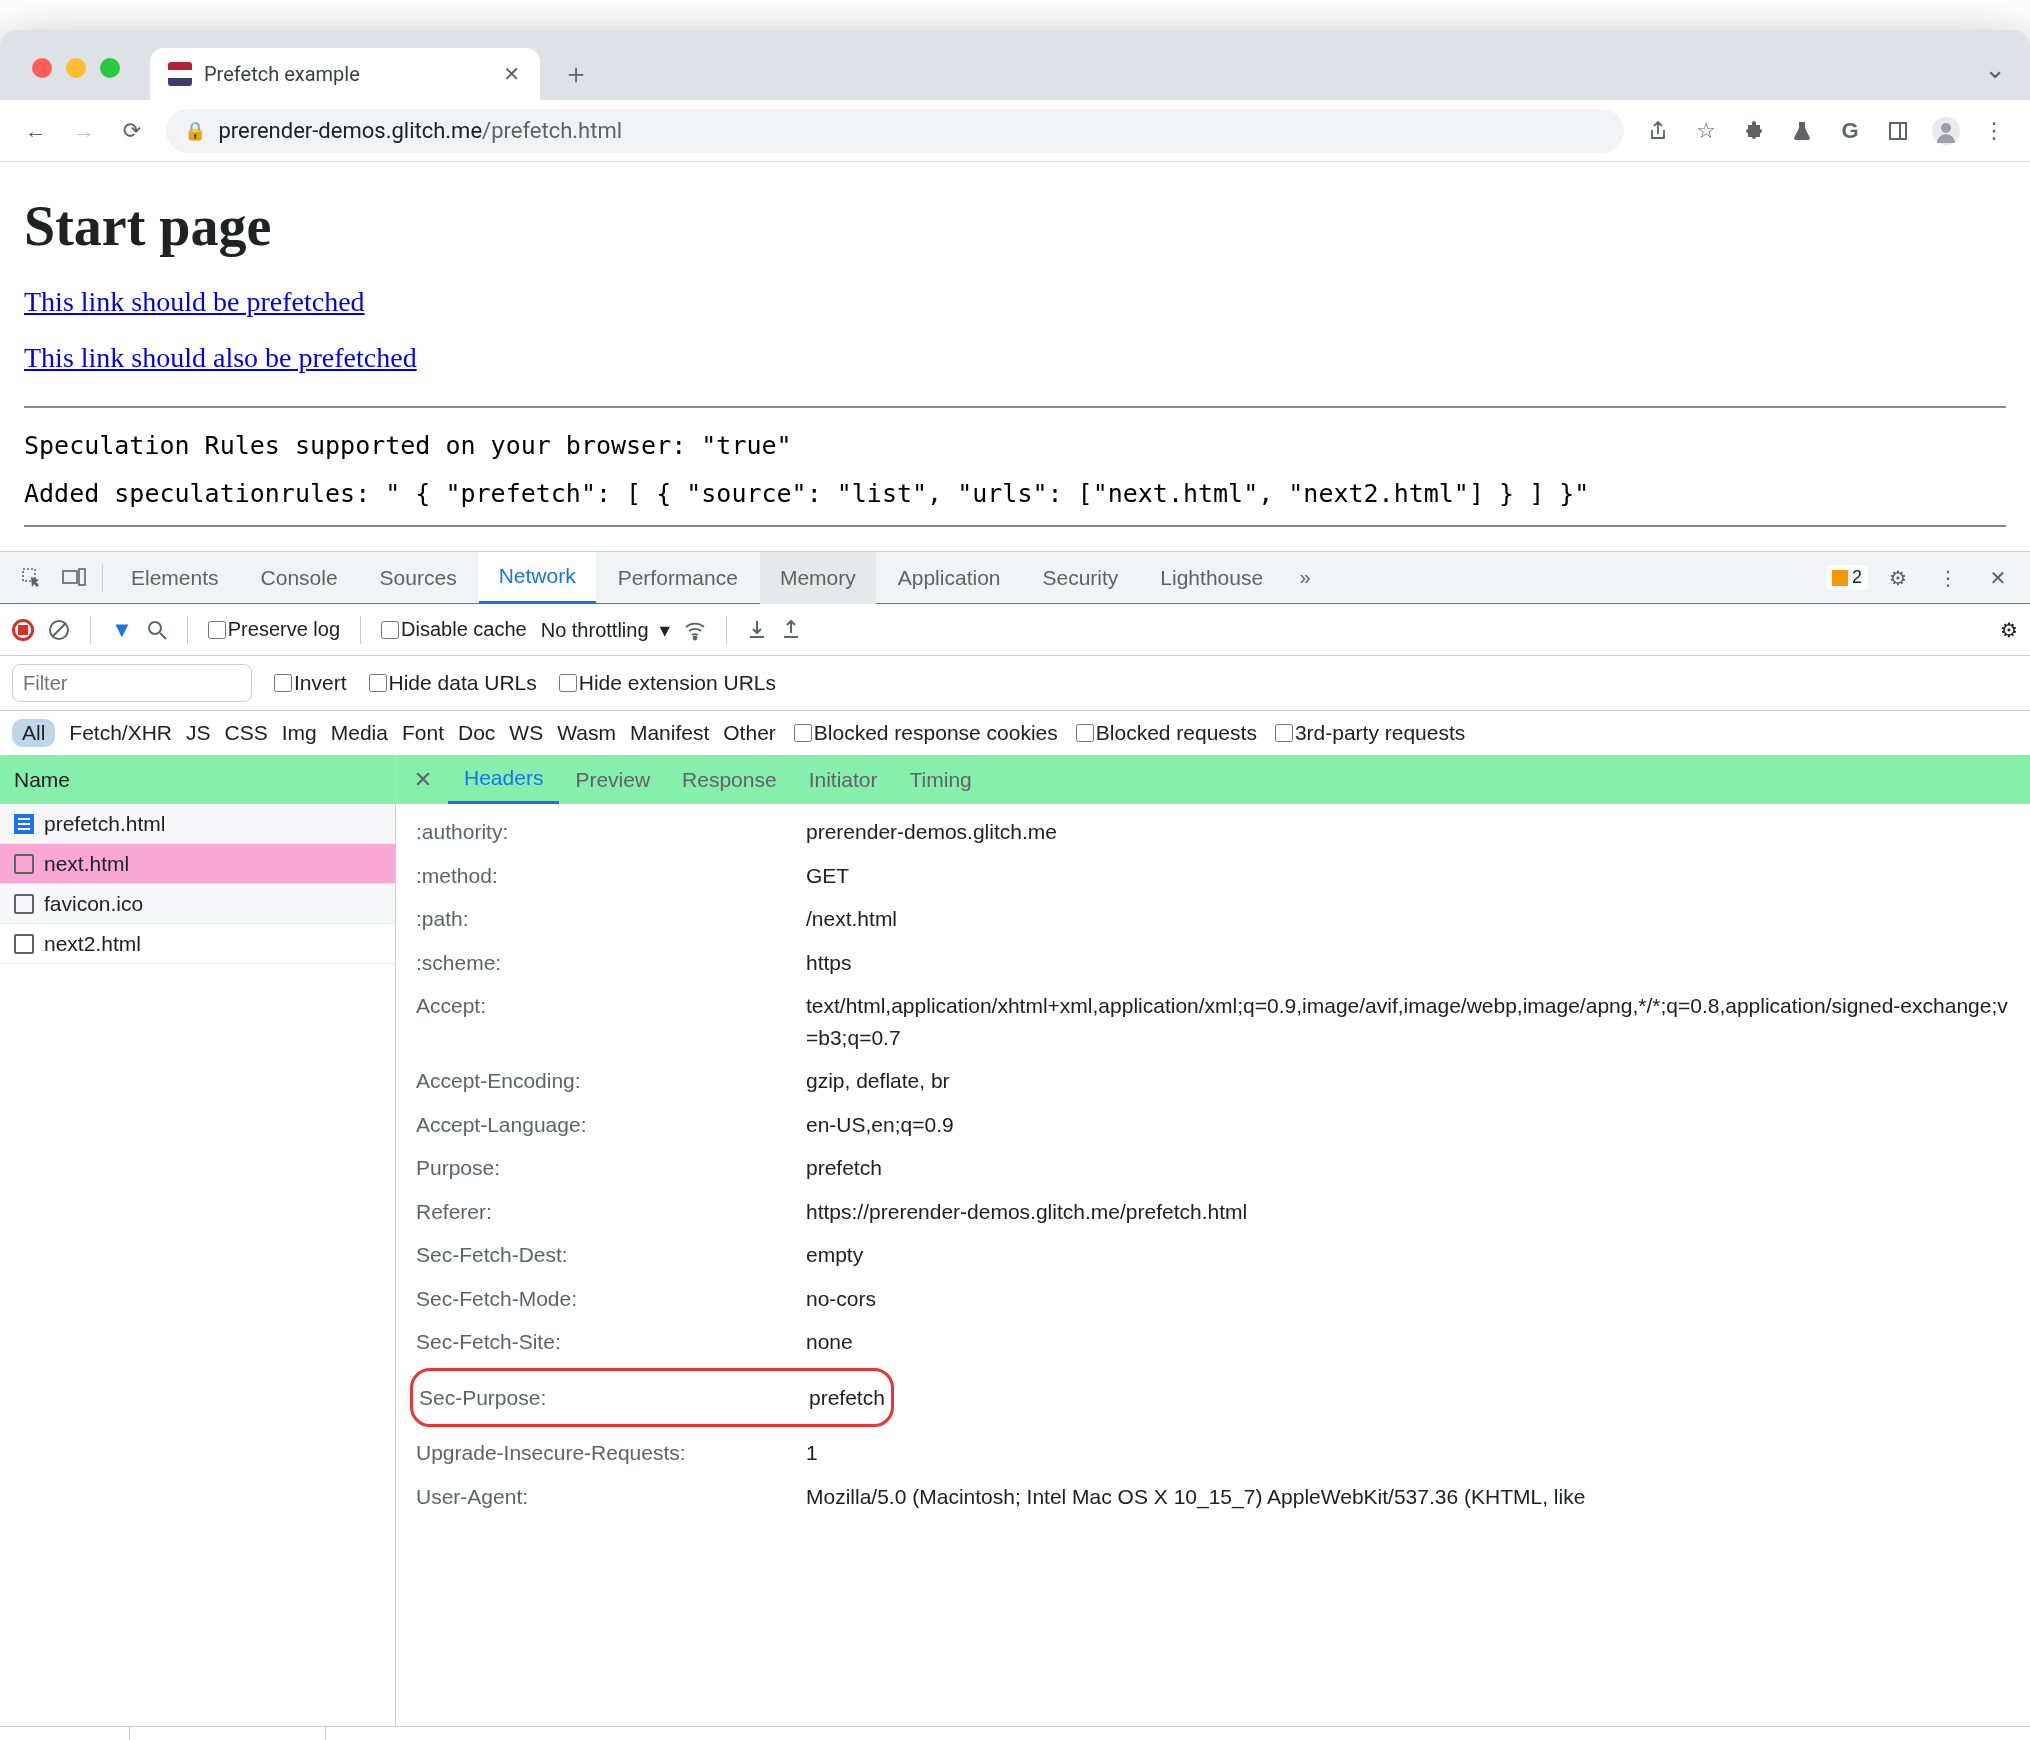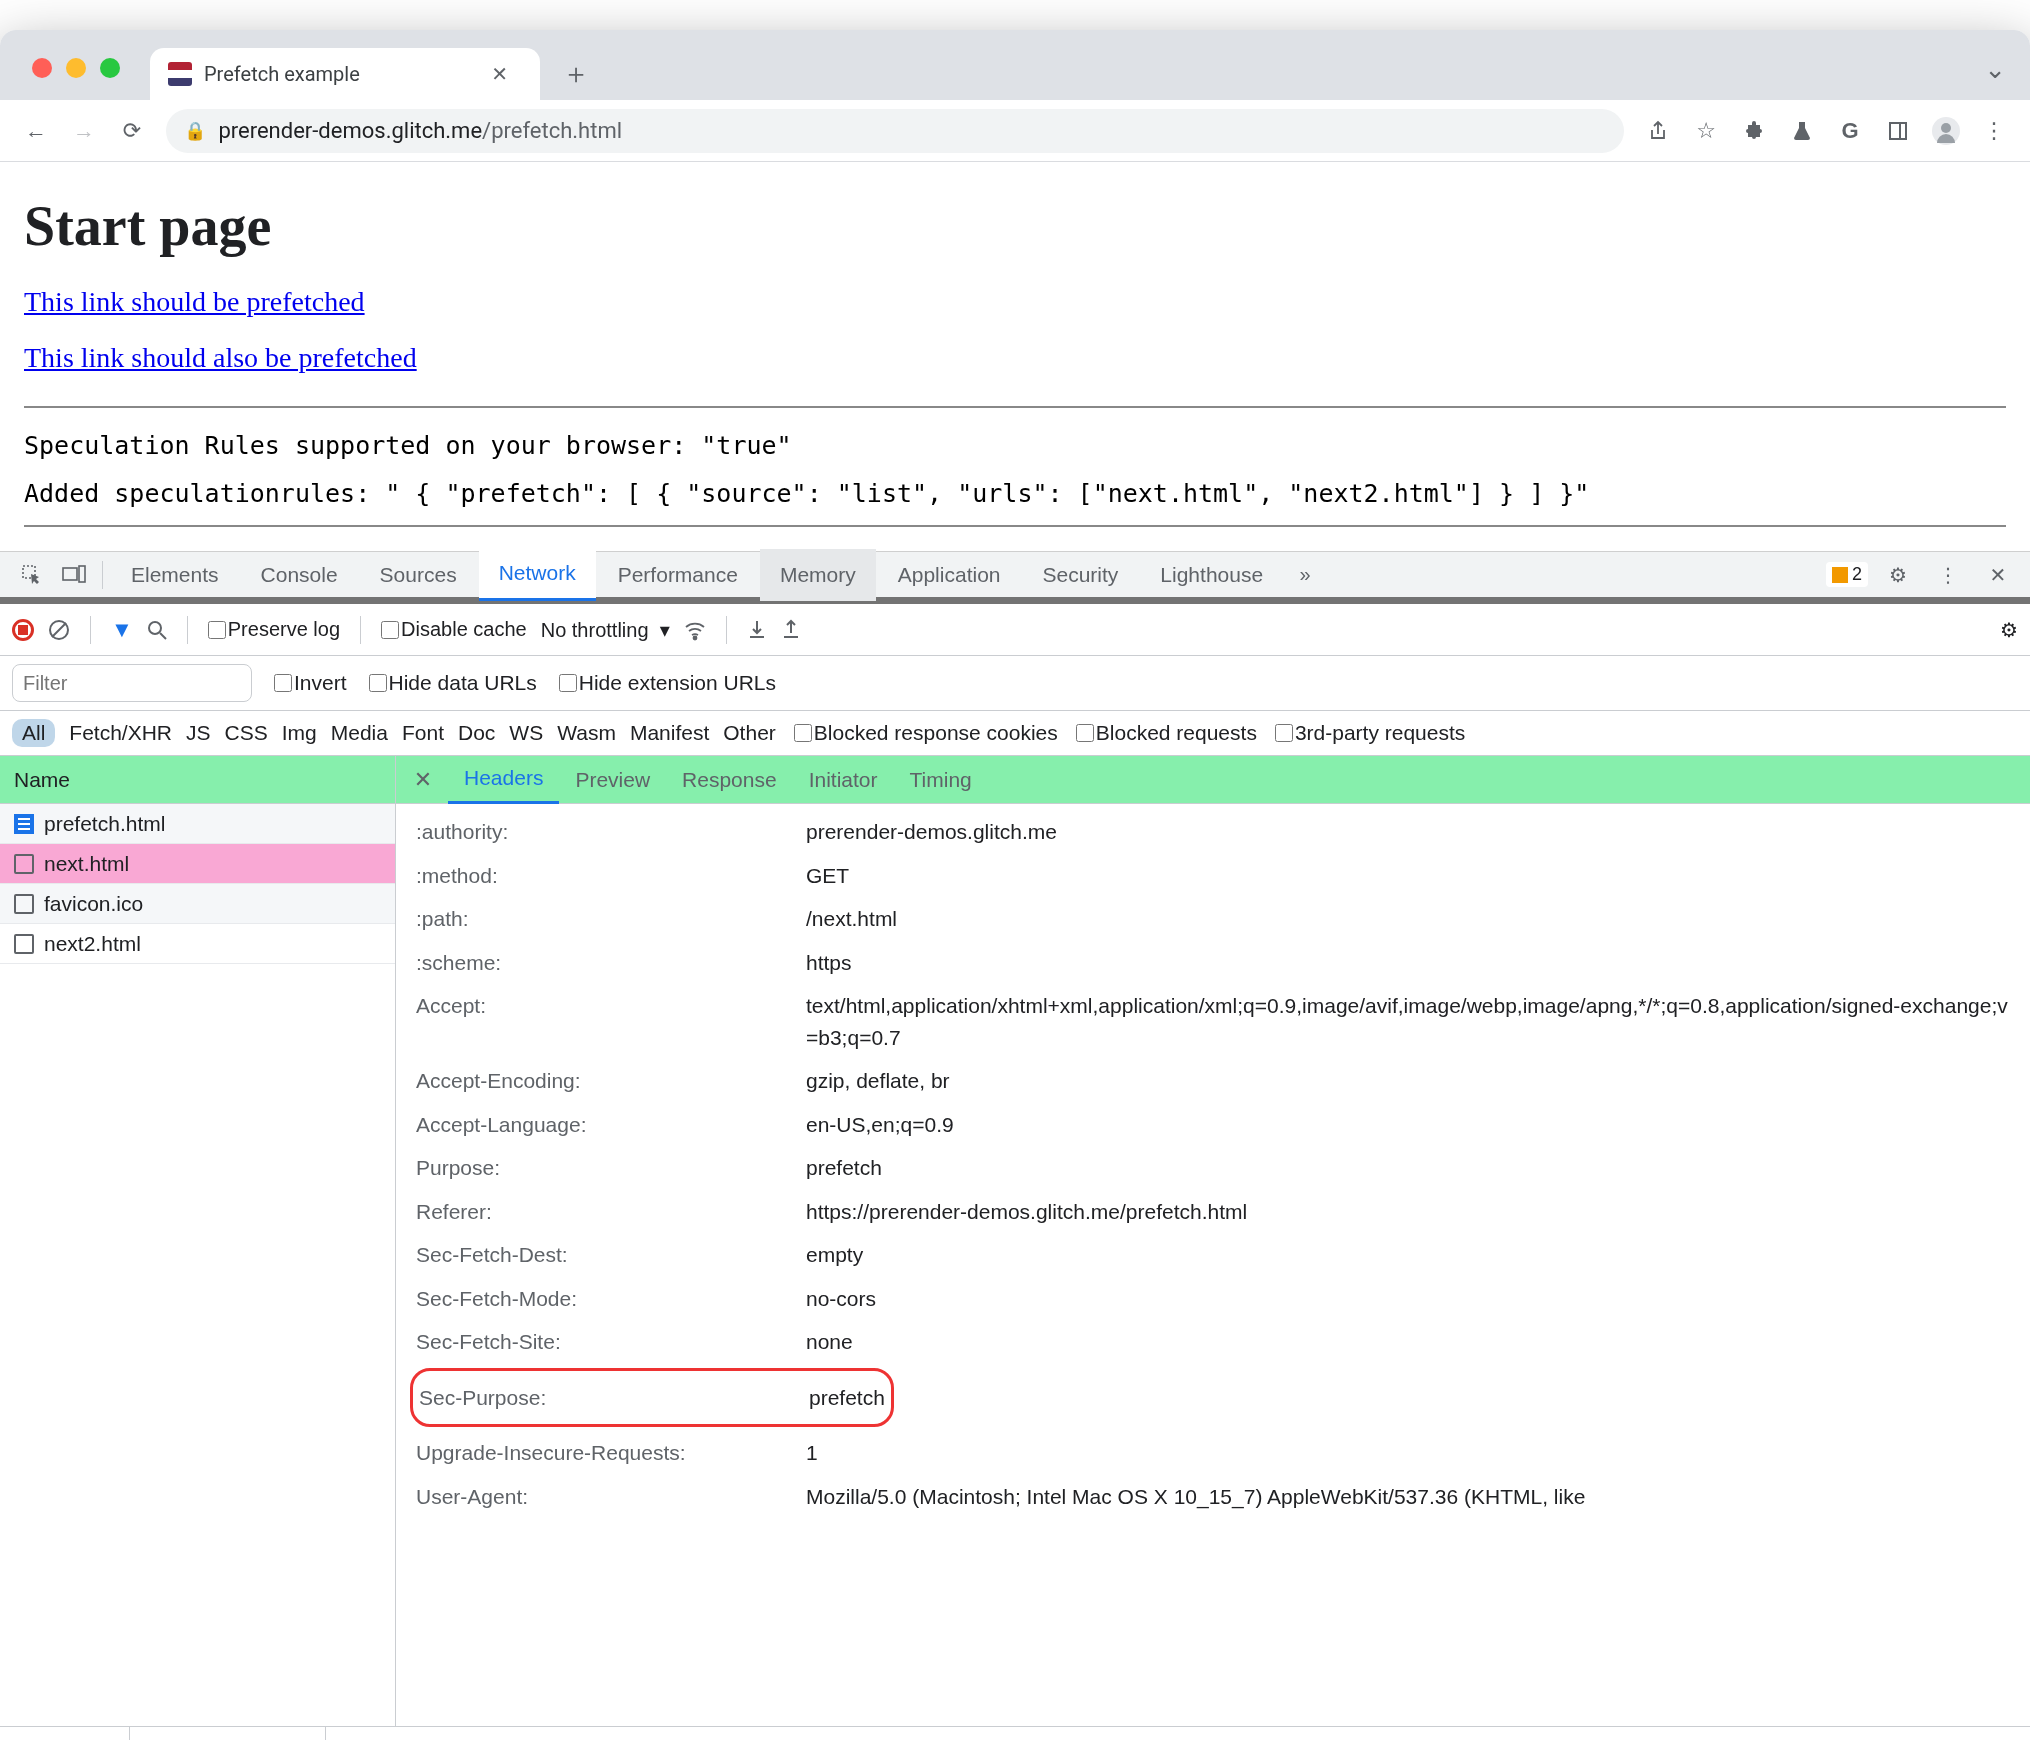--- a/index.html
+++ b/index.html
@@ -3,40 +3,40 @@
 <meta charset="utf-8">
 <style>
   *{box-sizing:border-box;margin:0;padding:0}
   html,body{height:100%}
   body{font-family:-apple-system,BlinkMacSystemFont,"Segoe UI",Roboto,sans-serif;font-size:14px;color:#202124;background:#fff}
   .window{width:2030px;height:1740px;background:#fff;display:flex;flex-direction:column;border-radius:16px;overflow:hidden;box-shadow:0 20px 60px rgba(0,0,0,.4);margin:30px auto}
   .tabstrip{height:70px;background:#dee1e6;display:flex;align-items:flex-end;padding:18px 0 0 26px;position:relative}
   .traffic{display:flex;gap:14px;align-items:center;margin:0 30px 22px 6px}
   .tl{width:20px;height:20px;border-radius:50%}
   .tl.red{background:#ff5f57}.tl.yel{background:#febc2e}.tl.grn{background:#28c840}
-  .tab{background:#fff;height:52px;border-radius:14px 14px 0 0;display:flex;align-items:center;padding:0 32px 0 18px;min-width:390px;gap:12px}
+  .tab{background:#fff;height:52px;border-radius:14px 14px 0 0;display:flex;align-items:center;padding:0 20px 0 18px;min-width:390px;gap:12px}
   .tab .fav{width:24px;height:24px;background:linear-gradient(#b22234 0 33%,#fff 33% 66%,#3c3b6e 66% 100%);border-radius:3px}
   .tab .title{font-size:20px;color:#3c4043;flex:1}
   .tab .x{font-size:20px;color:#5f6368;cursor:pointer}
   .newtab{width:44px;height:44px;border-radius:50%;display:flex;align-items:center;justify-content:center;margin-left:14px;margin-bottom:4px;font-size:28px;color:#5f6368}
   .chev-tabs{position:absolute;right:24px;top:24px;font-size:26px;color:#5f6368}
   .toolbar{height:62px;background:#fff;border-bottom:1px solid #dadce0;display:flex;align-items:center;padding:0 14px;gap:4px}
   .tbtn{width:44px;height:44px;display:flex;align-items:center;justify-content:center;font-size:22px;color:#5f6368;border-radius:50%;cursor:pointer}
   .tbtn.dis{color:#c0c2c5}
   .omnibox{flex:1;height:44px;background:#f1f3f4;border-radius:22px;margin:0 8px;display:flex;align-items:center;padding:0 18px;gap:12px;font-size:22px;color:#202124}
   .lock{font-size:18px;color:#5f6368}
   .url-host{color:#202124}.url-path{color:#5f6368}
   .ticons{display:flex;gap:4px}
   .content{background:#fff;padding:20px 24px 10px 24px;font-family:"Times New Roman",serif}
   .content h1{font-size:56px;font-weight:700;margin:12px 0 28px 0}
   .content a{color:#0000ee;text-decoration:underline;font-size:28px;display:inline-block;margin-bottom:24px}
   .content hr{border:none;border-top:2px solid #888;margin:8px 0 14px 0}
   .mono{font-family:Menlo,Consolas,monospace;font-size:25px;line-height:1.9;color:#000}
   .devtools{flex:1;display:flex;flex-direction:column;border-top:1px solid #cfcfcf;font-family:-apple-system,sans-serif;min-height:0;font-size:21px}
-  .dt-tabs{height:52px;background:#f1f3f4;border-bottom:7px solid #737373;display:flex;align-items:center;padding:0 12px;gap:2px}
+  .dt-tabs{height:52px;background:#f1f3f4;border-bottom:1px solid #737373;display:flex;align-items:center;padding:0 12px;gap:2px}
   .dt-ic{width:40px;height:40px;display:flex;align-items:center;justify-content:center;color:#5f6368;font-size:20px}
   .dt-tab{padding:0 20px;height:52px;display:flex;align-items:center;color:#5f6368;cursor:pointer;font-size:21px}
   .dt-tab.active{color:#1a73e8;border-bottom:3px solid #1a73e8;background:#fff}
   .dt-tab.hover{background:#e6e8ea}
   .dt-right{margin-left:auto;display:flex;align-items:center;gap:10px}
   .warnchip{display:flex;align-items:center;gap:4px;background:#fff;border-radius:4px;padding:2px 6px;font-size:18px}
   .ws{width:16px;height:16px;background:#f29900;display:inline-block}
   .nettool{height:52px;background:#fff;border-bottom:1px solid #cacdd1;display:flex;align-items:center;padding:0 12px;gap:14px;font-size:20px}
   .rec{width:22px;height:22px;border:3px solid #d93025;border-radius:50%;display:flex;align-items:center;justify-content:center}
   .rec::after{content:"";width:10px;height:10px;background:#d93025}

